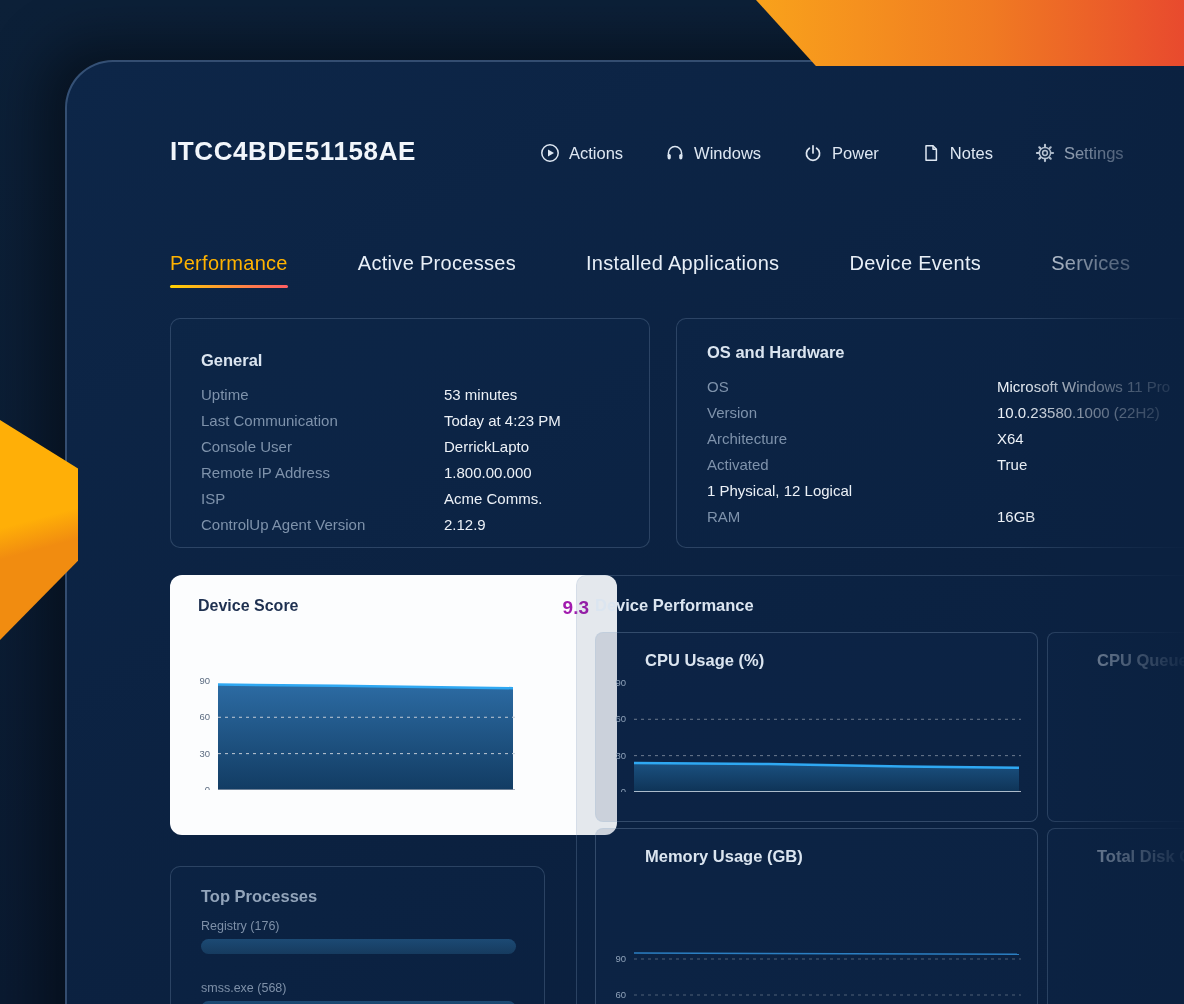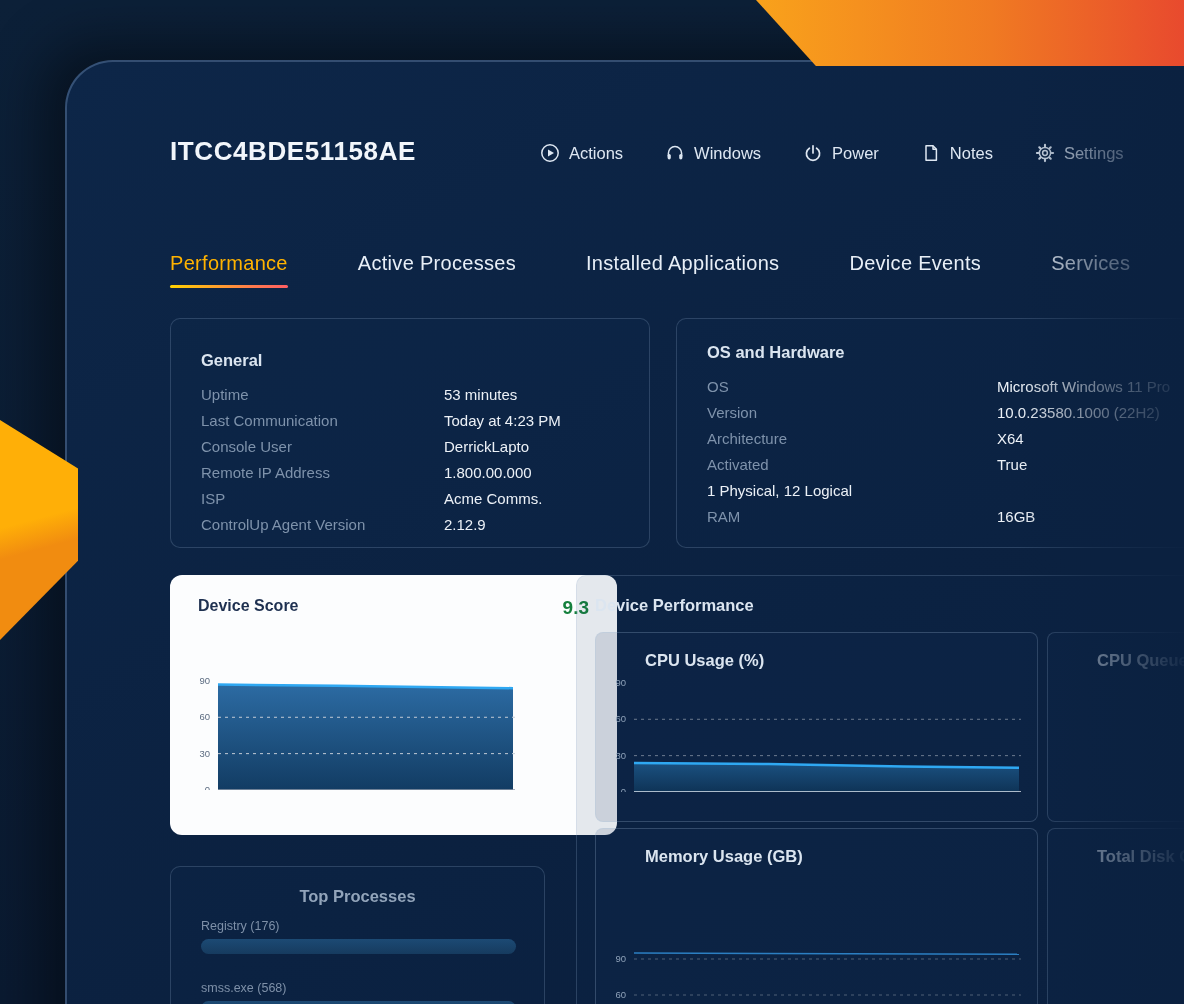--- a/index.html
+++ b/index.html
@@ -56,35 +56,35 @@
   .rows{margin-top:12px;}
   .row{display:flex;font-size:15px;line-height:26px;}
   .row .lbl{color:#7E92AB;flex:0 0 auto;}
   #card-general .lbl{width:243px;}
   #card-os .lbl{width:290px;}
   .row .val{color:#ECF1F7;white-space:nowrap;text-align:center;}
   
   #card-score{left:170px;top:575px;width:447px;height:260px;background:#FCFDFE;border:none;border-radius:12px;padding:22px 28px;}
   .score-head{display:flex;justify-content:space-between;align-items:flex-start;}
   .score-title{font-size:16px;font-weight:600;color:#1E3050;}
-  .score-value{font-size:19px;font-weight:700;color:#15803d;}
+  .score-value{font-size:19px;font-weight:700;color:#a21caf;}
   #chart-score{position:absolute;left:18px;top:95px;width:329px;height:120px;}
   
   #card-perf{left:576px;top:575px;width:740px;height:560px;padding:20px 18px;}
   .subcard{position:absolute;border:1.4px solid rgba(168,194,224,0.25);border-radius:8px;background:rgba(22,52,94,0.12);box-sizing:border-box;}
   .subcard .card-title{position:absolute;left:20px;top:18px;white-space:nowrap;margin-left:29px;}
   #sub-cpu{left:18px;top:56px;width:443px;height:190px;}
   #sub-queue{left:470px;top:56px;width:260px;height:190px;}
   #sub-mem{left:18px;top:252px;width:443px;height:330px;}
   #sub-disk{left:470px;top:252px;width:260px;height:330px;}
   #chart-cpu{position:absolute;left:10px;top:39px;width:417px;height:120px;}
   #chart-mem{position:absolute;left:10px;top:58px;width:417px;height:180px;}
   
   #card-top{left:170px;top:866px;width:375px;height:260px;padding:20px 30px;}
-  #card-top .card-title{color:#92A4BA;text-align:center;}
+  #card-top .card-title{color:#92A4BA;}
   .proc-label{position:absolute;left:30px;font-size:12.5px;color:#7E90A8;}
   .proc-bar{position:absolute;left:30px;width:315px;height:15px;border-radius:8px;background:linear-gradient(180deg,#1C4A74,#163B5F);}
   #proc-label-0{top:52px;} #proc-bar-0{top:72px;}
   #proc-label-1{top:114px;} #proc-bar-1{top:134px;}
   
   .edge-fade{
     position:absolute;top:70px;right:0;width:165px;height:934px;
     background:linear-gradient(90deg,rgba(11,33,64,0) 0%,rgba(11,33,64,0.55) 45%,rgba(11,33,64,0.96) 100%);
     z-index:8;pointer-events:none;
   }

